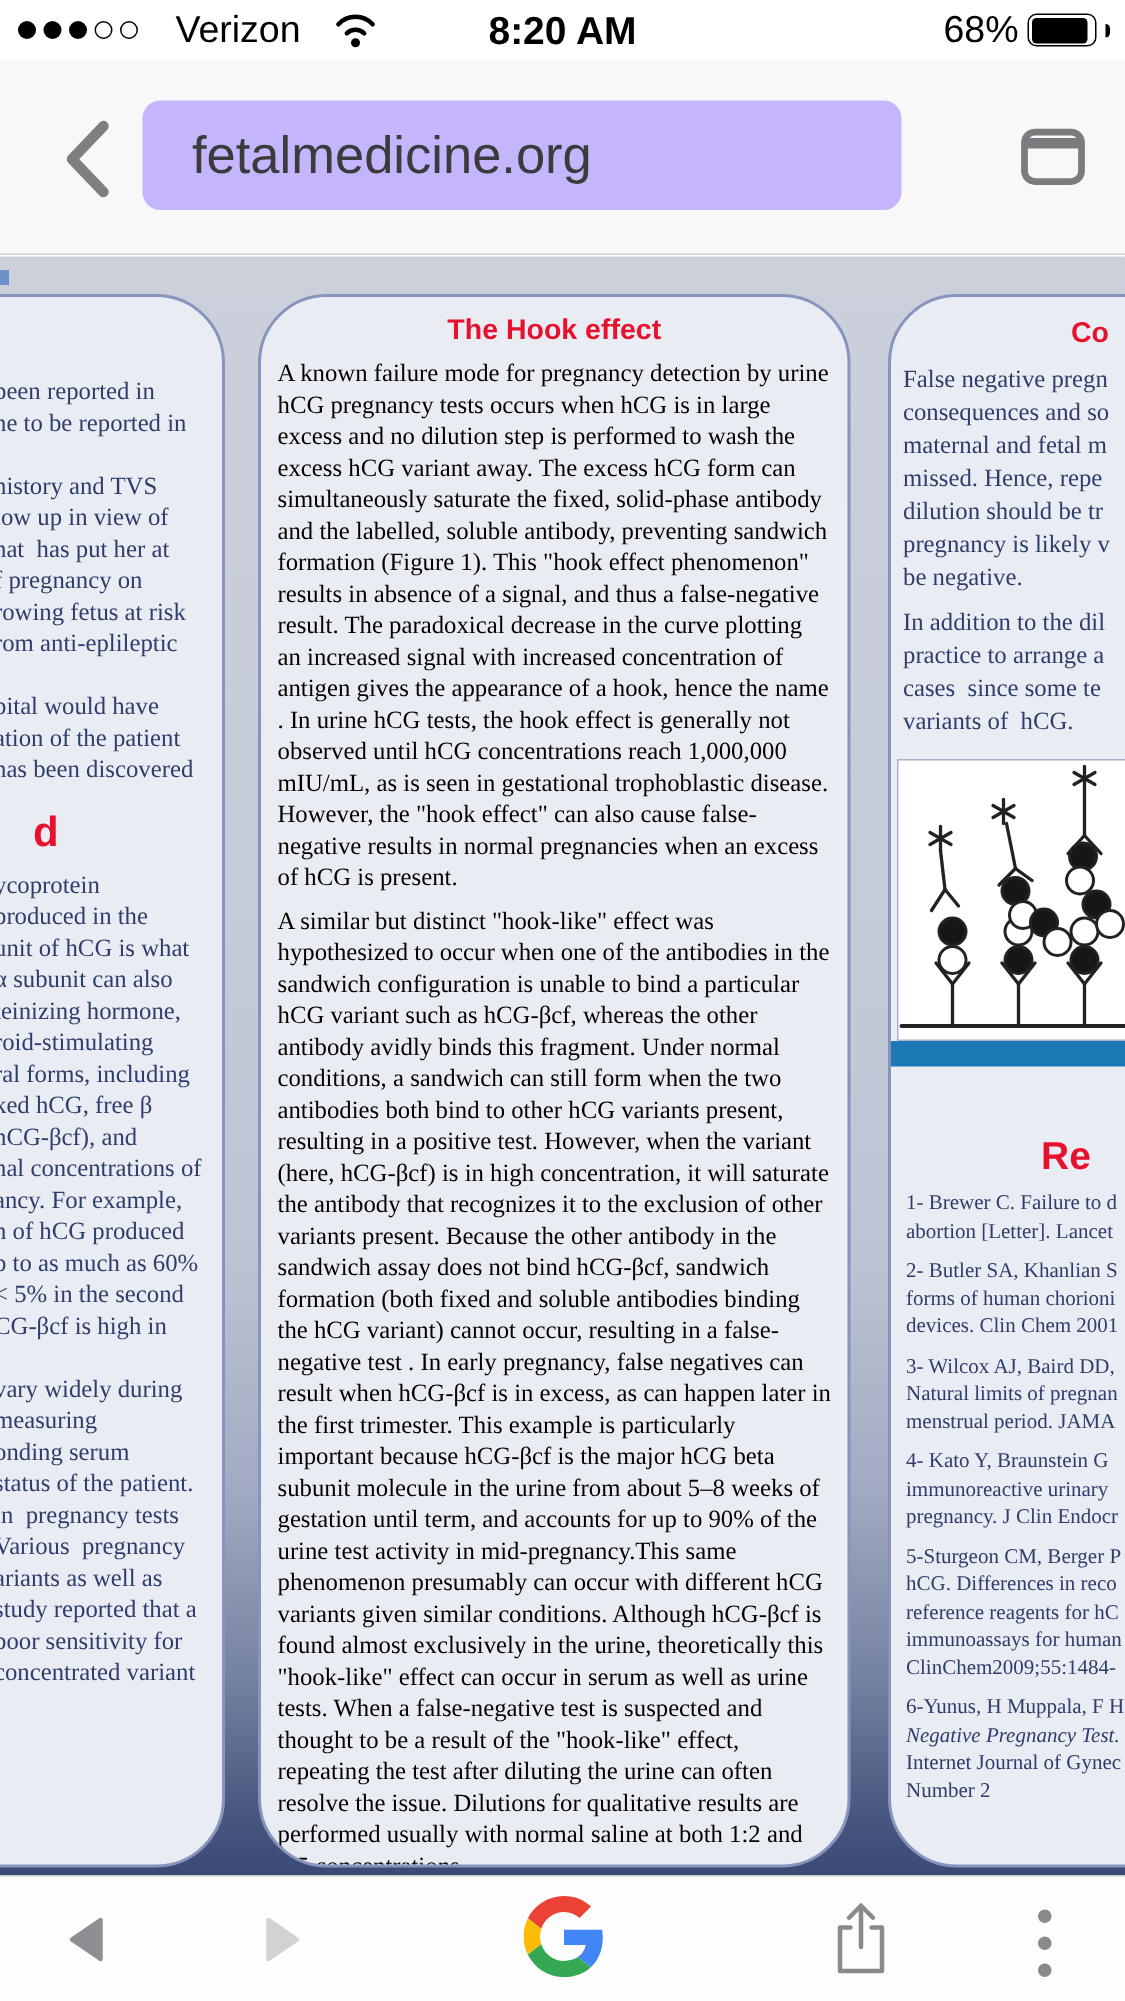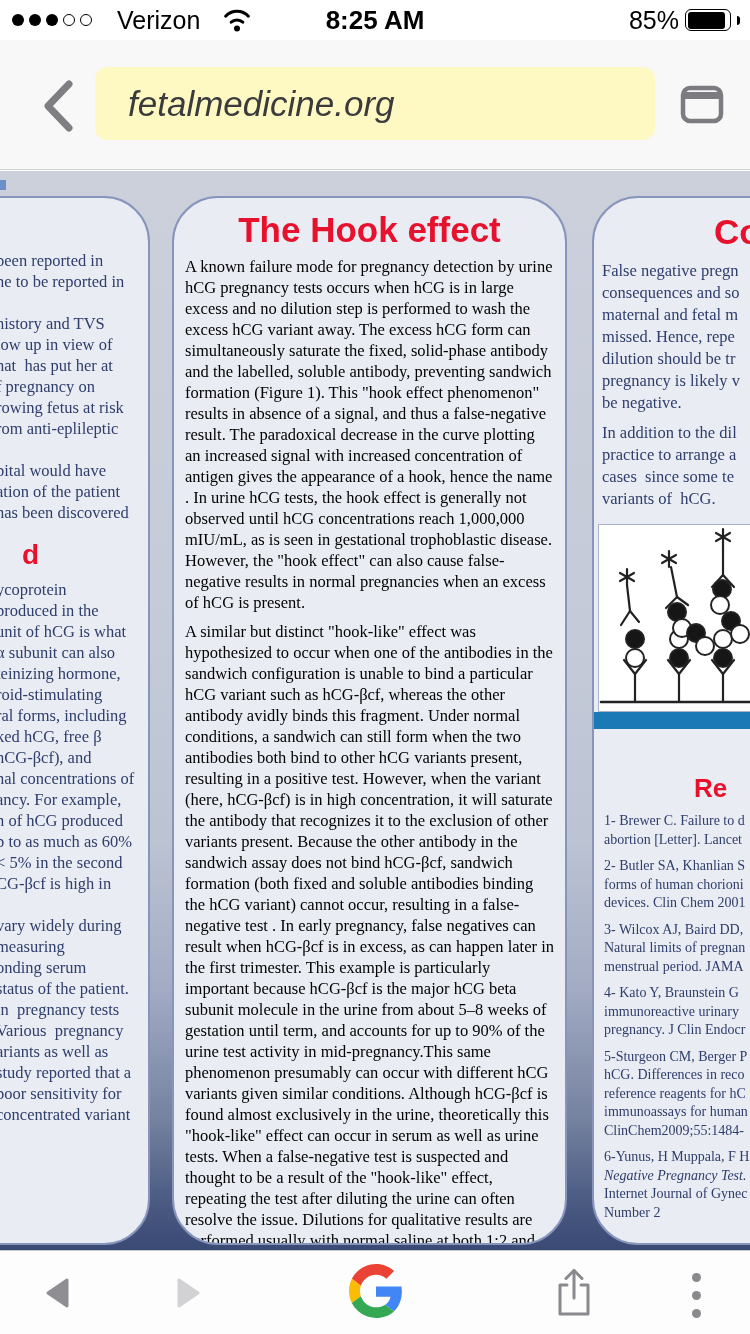--- a/index.html
+++ b/index.html
@@ -20,22 +20,22 @@
   .sb-right { position:absolute; right:10px; top:0; height:40px; display:flex; align-items:center; gap:6px; }
   .battery-pct { font-size:25px; color:#000; }
   .battery { width:46px; height:22px; border:1.5px solid #000; border-radius:6px; position:relative; box-sizing:border-box; }
   .battery-fill { position:absolute; top:1.5px; left:1.5px; bottom:1.5px; width:86%; background:#000; border-radius:3px; }
   .battery-tip { width:3px; height:9px; background:#000; border-radius:0 3px 3px 0; }
 
   
   .nav-bar { position:absolute; top:40px; left:0; right:0; height:130px; background:#f8f8f8;
              border-bottom:1px solid #d2d2d5; box-sizing:border-box; }
   .back-chevron { position:absolute; left:40px; top:39px; }
-  .url-pill { position:absolute; left:95px; top:27px; width:560px; height:73px; background:#fef9c3;
-              border-radius:12px; display:flex; align-items:center;font-style:italic; }
+  .url-pill { position:absolute; left:95px; top:27px; width:506px; height:73px; background:#c4b5fd;
+              border-radius:12px; display:flex; align-items:center; }
   .url-text { font-size:35px; color:#3b3b3d; padding-left:33px; }
   .tabs-icon { position:absolute; right:26px; top:42px; }
 
   
   .content { position:absolute; top:171px; left:0; right:0; height:1079px; overflow:hidden;
     background:linear-gradient(180deg,#cbd0db 0%, #c5cbd8 40%, #bcc3d3 62%, #a2abc3 76%, #74819f 88%, #485880 96%, #3a4a75 100%); }
   .blue-sliver { position:absolute; left:0; top:9px; width:6px; height:10px; background:#6d8fc8; }
 
   .card { position:absolute; top:25px; height:1049px; background:#e9ecf3; border:2px solid #8795bd;
           border-radius:46px; box-sizing:border-box; overflow:hidden; }
@@ -49,21 +49,21 @@
 
   
   .left-text { position:absolute; top:52px; left:206px; width:220px;
                font-family:"Liberation Serif", serif; color:#2e3d6b; font-size:16.5px; line-height:21px; }
   .left-text .tgroup { margin-bottom:21px; }
   .left-heading { font-family:"Liberation Sans", sans-serif; font-weight:bold; font-size:28px; color:#e8112d;
                   padding-left:26px; margin:6px 0 14px; }
 
   
   .card-title { margin-top:12px; text-align:center; font-family:"Liberation Sans", sans-serif;
-                font-weight:bold; font-size:35px; color:#e8112d; }
+                font-weight:bold; font-size:19px; color:#e8112d; }
   .center-card p { margin:8px 11px 0; font-family:"Liberation Serif", serif; color:#000000;
                    font-size:16.5px; line-height:21px; text-align:left; }
   .center-card p.first { margin-top:6px; }
 
   
   .right-title { text-align:left; padding-left:120px; margin-top:14px; }
   .rlines { margin:8px 0 0 8px; font-size:16.5px; line-height:22px; }
   .figure { margin:14px 0 0 4px; width:396px; height:188px; background:#ffffff;
             border:1px solid #aab3cc; box-sizing:border-box; }
   .blue-bar { width:100%; height:17px; background:#1b79b5; }
@@ -96,23 +96,23 @@
         <i class="dot empty"></i>
         <i class="dot empty"></i>
       </span>
       <span class="carrier">Verizon</span>
       <svg width="30" height="23" viewBox="0 0 30 23">
         <circle cx="15" cy="19.5" r="3" fill="#000"></circle>
         <path d="M9.2 13.2 a8.5 8.5 0 0 1 11.6 0" fill="none" stroke="#000" stroke-width="3" stroke-linecap="round"></path>
         <path d="M3.6 7.2 a15.5 15.5 0 0 1 22.8 0" fill="none" stroke="#000" stroke-width="3" stroke-linecap="round"></path>
       </svg>
     </div>
-    <div class="sb-time">8:25 AM</div>
+    <div class="sb-time">8:20 AM</div>
     <div class="sb-right">
-      <span class="battery-pct">85%</span>
+      <span class="battery-pct">68%</span>
       <span class="battery">
           <span class="battery-fill"></span>
         </span>
       <span class="battery-tip"></span>
     </div>
   </div>
 
   <div class="nav-bar">
     <svg class="back-chevron" width="36" height="54" viewBox="0 0 36 54">
       <polyline points="29,5 8,27 29,49" fill="none" stroke="#7f7f83" stroke-width="7" stroke-linecap="round" stroke-linejoin="round"></polyline>

